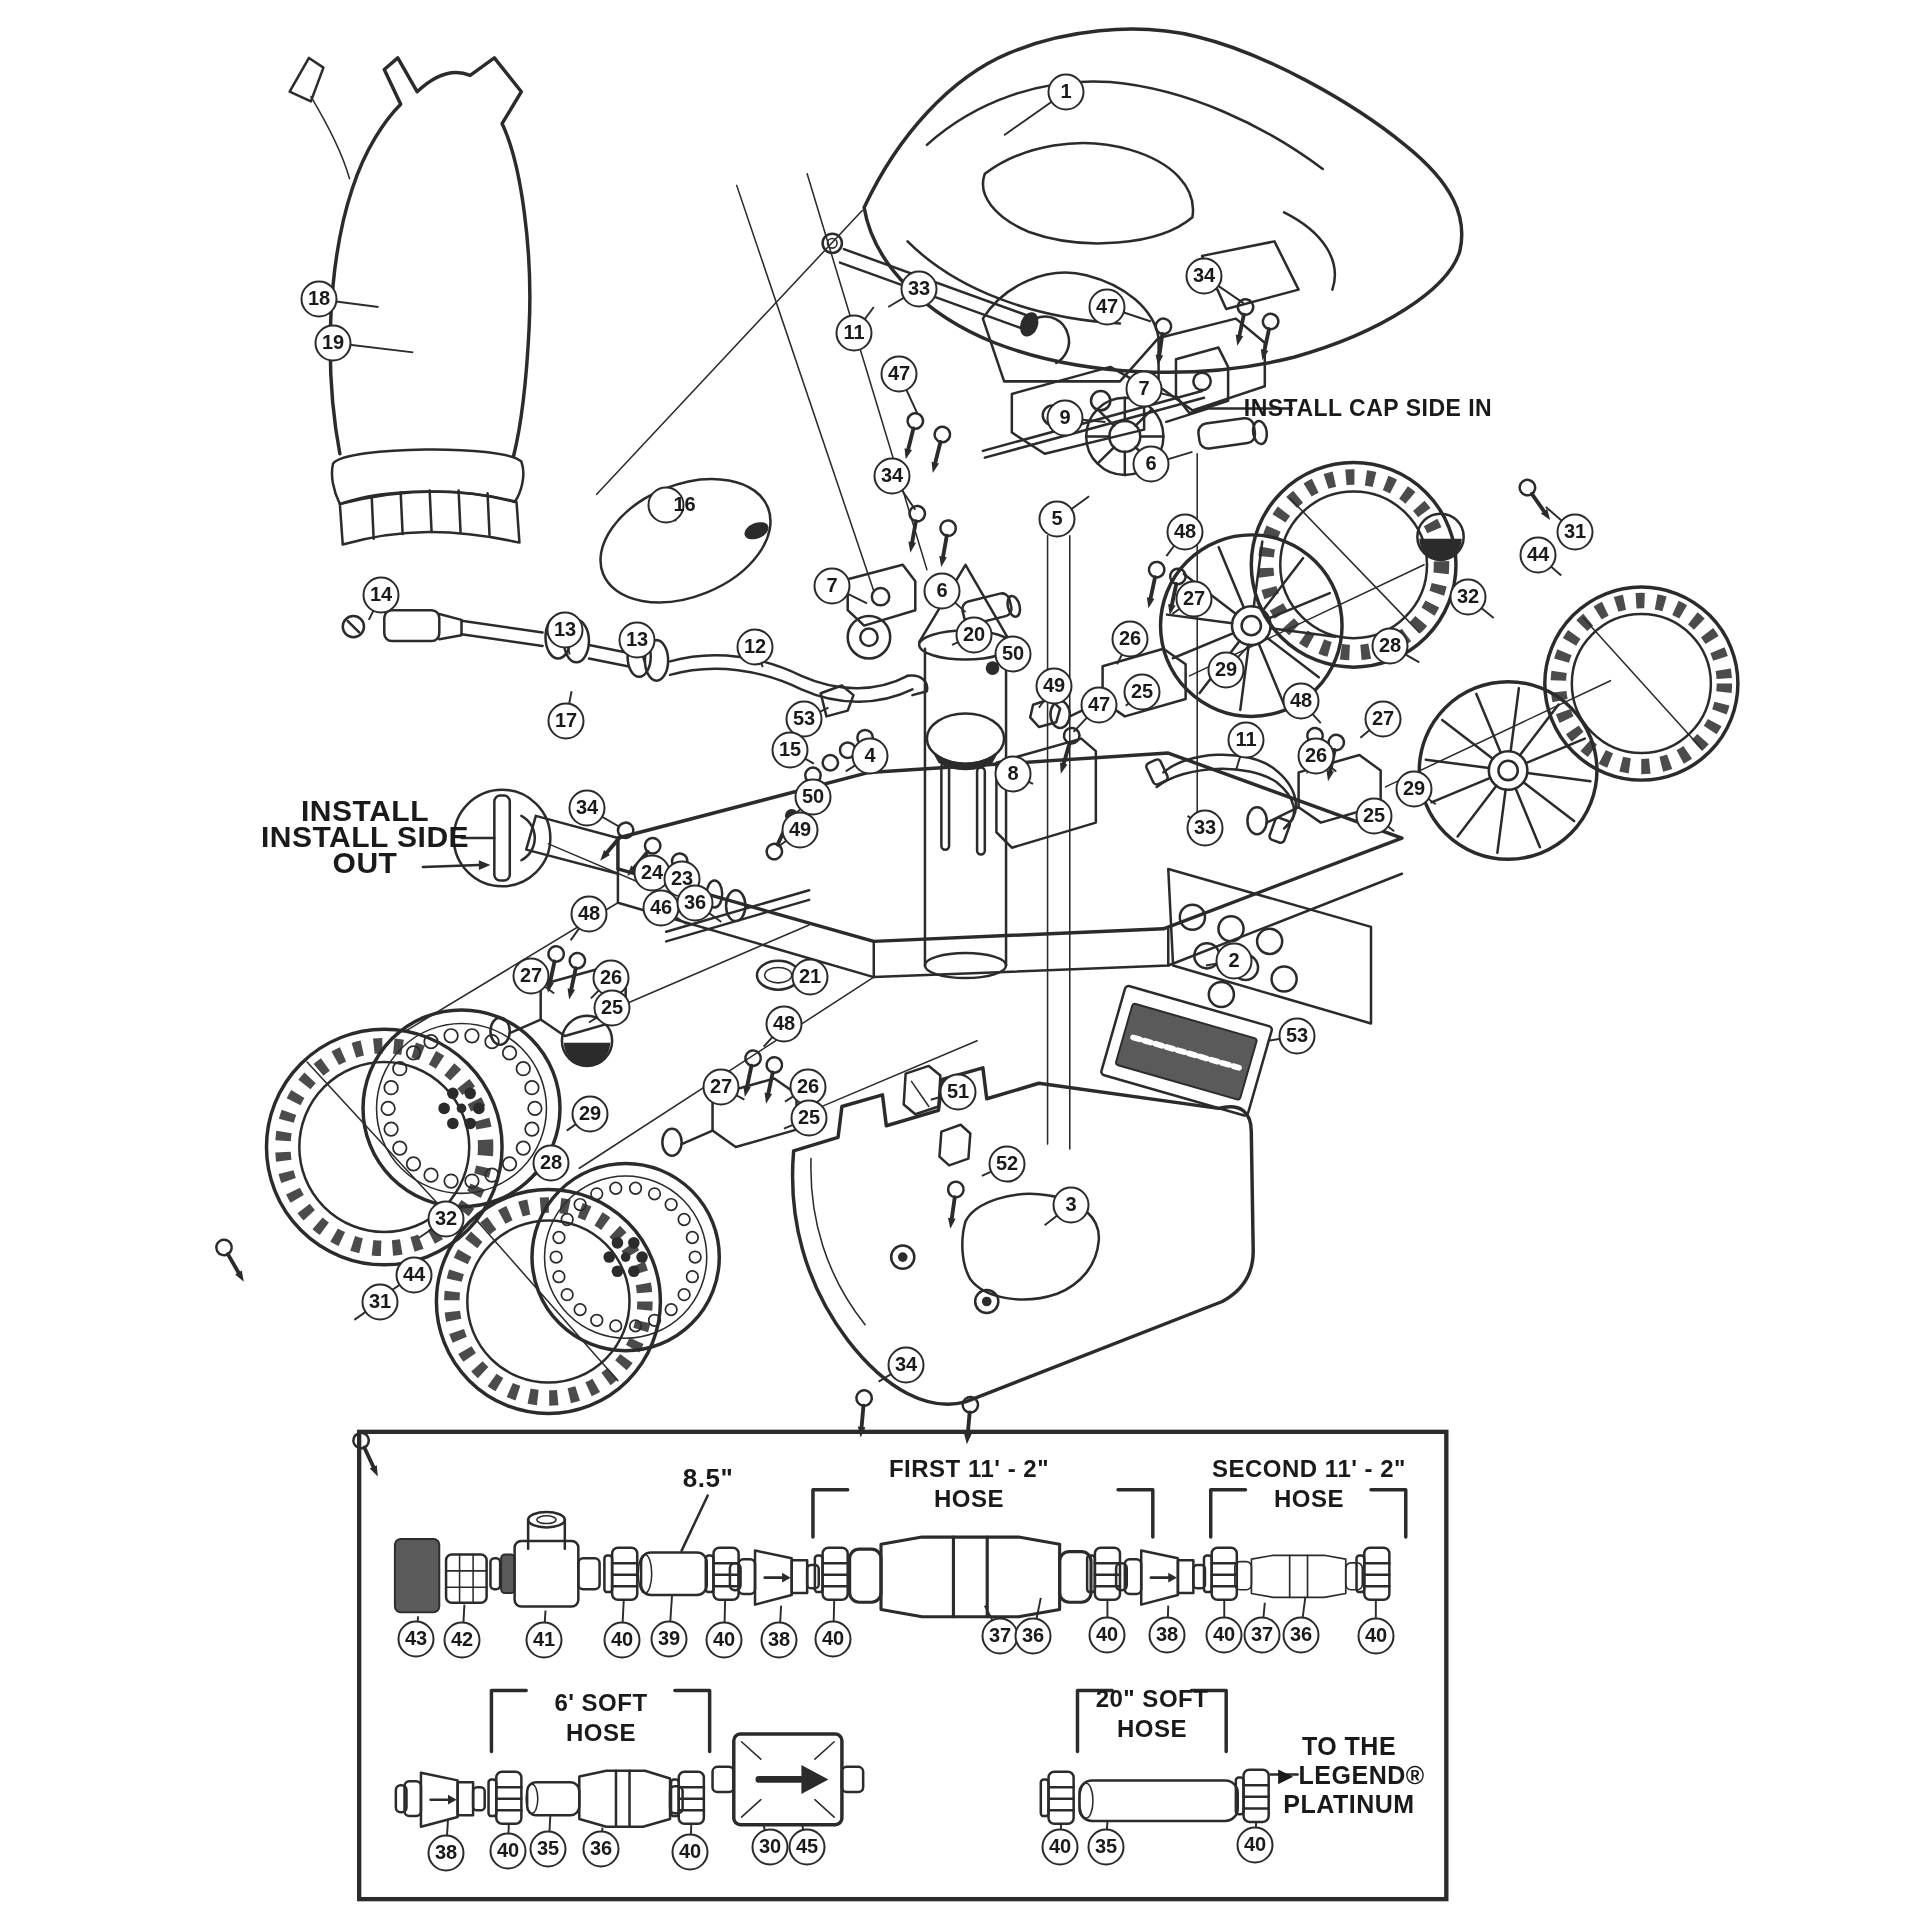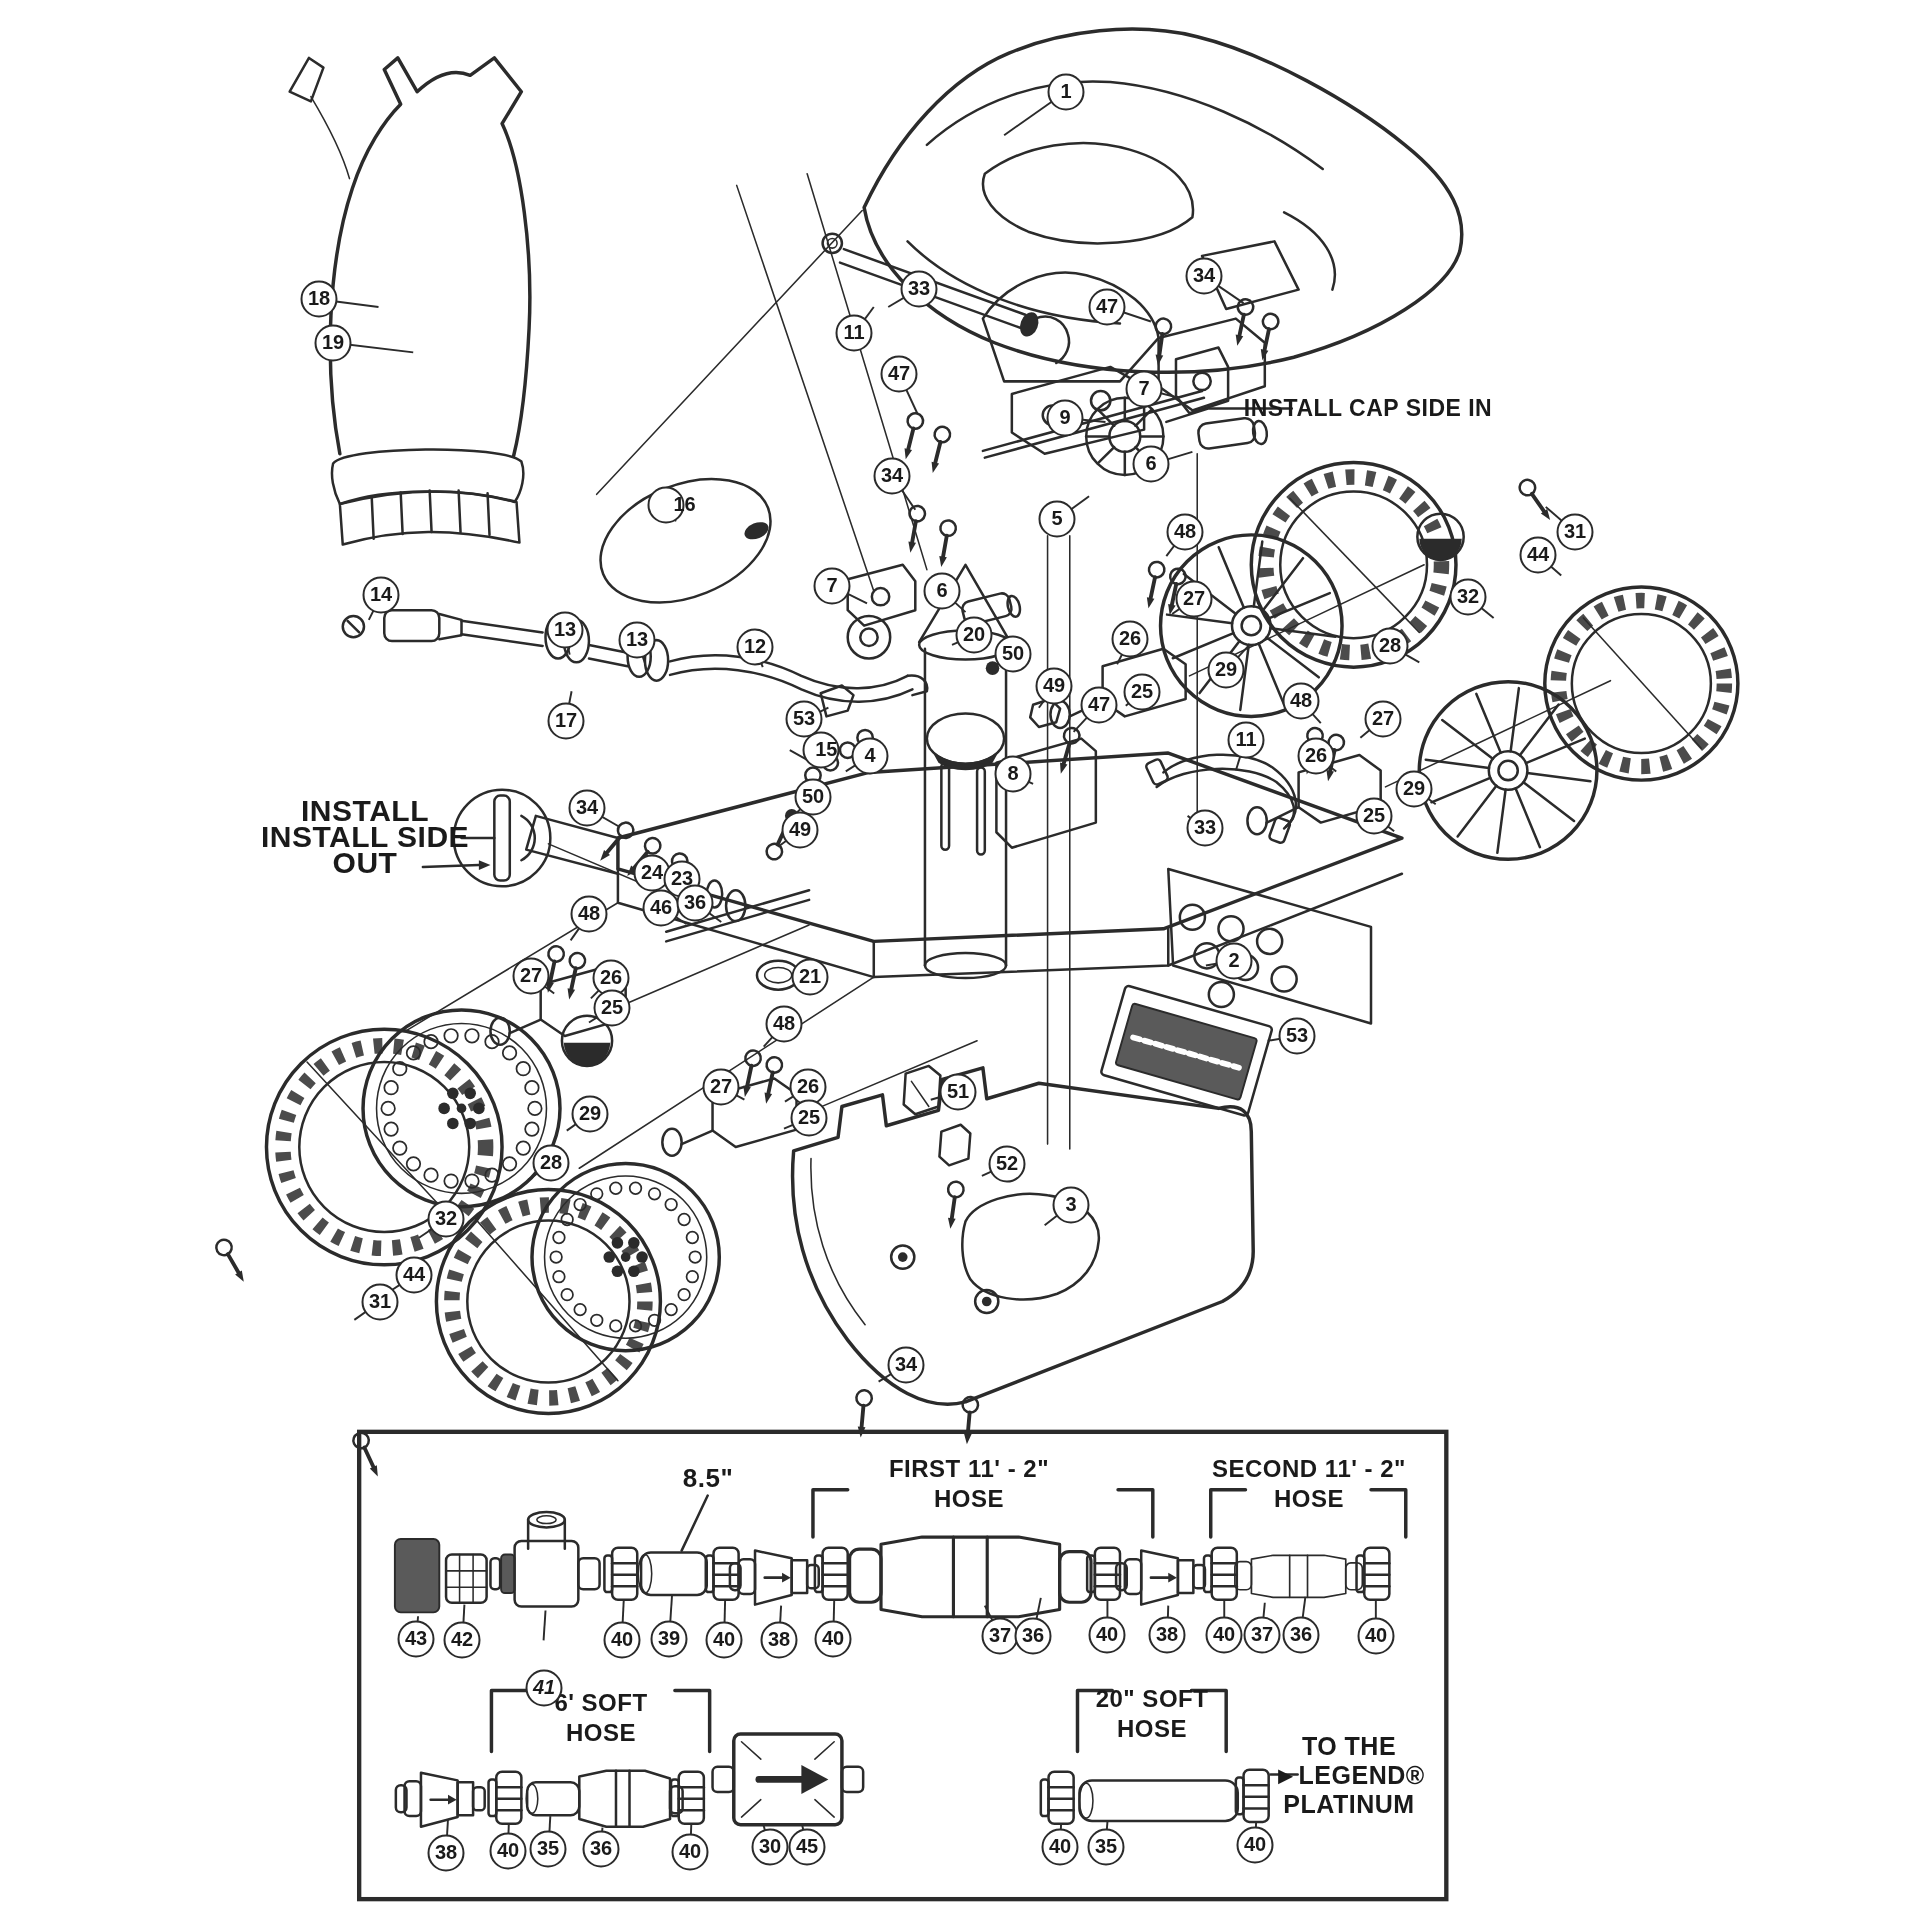--- a/index.html
+++ b/index.html
@@ -606,21 +606,21 @@
     <div class="callout" style="left: 755px; top: 647px;">12</div>
     <div class="callout" style="left: 566px; top: 721px;">17</div>
     <div class="callout" style="left: 832px; top: 586px;">7</div>
     <div class="callout" style="left: 942px; top: 591px;">6</div>
     <div class="callout" style="left: 974px; top: 635px;">20</div>
     <div class="callout" style="left: 1013px; top: 654px;">50</div>
     <div class="callout" style="left: 1054px; top: 686px;">49</div>
     <div class="callout" style="left: 1099px; top: 705px;">47</div>
     <div class="callout" style="left: 1130px; top: 639px;">26</div>
     <div class="callout" style="left: 804px; top: 719px;">53</div>
-    <div class="callout" style="left: 821px; top: 750px; text-align: right;">15</div>
+    <div class="callout" style="left: 790px; top: 750px;">15</div>
     <div class="callout" style="left: 870px; top: 756px;">4</div>
     <div class="callout" style="left: 813px; top: 797px;">50</div>
     <div class="callout" style="left: 800px; top: 830px;">49</div>
     <div class="callout" style="left: 1013px; top: 774px;">8</div>
     <div class="callout" style="left: 810px; top: 977px;">21</div>
     <div class="callout" style="left: 1185px; top: 532px;">48</div>
     <div class="callout" style="left: 1194px; top: 599px;">27</div>
     <div class="callout" style="left: 1226px; top: 670px;">29</div>
     <div class="callout" style="left: 1142px; top: 692px;">25</div>
     <div class="callout" style="left: 1390px; top: 646px;">28</div>
@@ -653,21 +653,21 @@
     <div class="callout" style="left: 414px; top: 1275px;">44</div>
     <div class="callout" style="left: 380px; top: 1302px;">31</div>
     <div class="callout" style="left: 1234px; top: 961px;">2</div>
     <div class="callout" style="left: 1297px; top: 1036px;">53</div>
     <div class="callout" style="left: 958px; top: 1092px;">51</div>
     <div class="callout" style="left: 1007px; top: 1164px;">52</div>
     <div class="callout" style="left: 1071px; top: 1205px;">3</div>
     <div class="callout" style="left: 906px; top: 1365px;">34</div>
     <div class="callout" style="left: 416px; top: 1639px;">43</div>
     <div class="callout" style="left: 462px; top: 1640px;">42</div>
-    <div class="callout" style="left: 544px; top: 1688px; font-style: italic;">41</div>
+    <div class="callout" style="left: 544px; top: 1640px;">41</div>
     <div class="callout" style="left: 622px; top: 1640px;">40</div>
     <div class="callout" style="left: 669px; top: 1639px;">39</div>
     <div class="callout" style="left: 724px; top: 1640px;">40</div>
     <div class="callout" style="left: 779px; top: 1640px;">38</div>
     <div class="callout" style="left: 833px; top: 1639px;">40</div>
     <div class="callout" style="left: 1000px; top: 1636px;">37</div>
     <div class="callout" style="left: 1033px; top: 1636px;">36</div>
     <div class="callout" style="left: 1107px; top: 1635px;">40</div>
     <div class="callout" style="left: 1167px; top: 1635px;">38</div>
     <div class="callout" style="left: 1224px; top: 1635px;">40</div>

